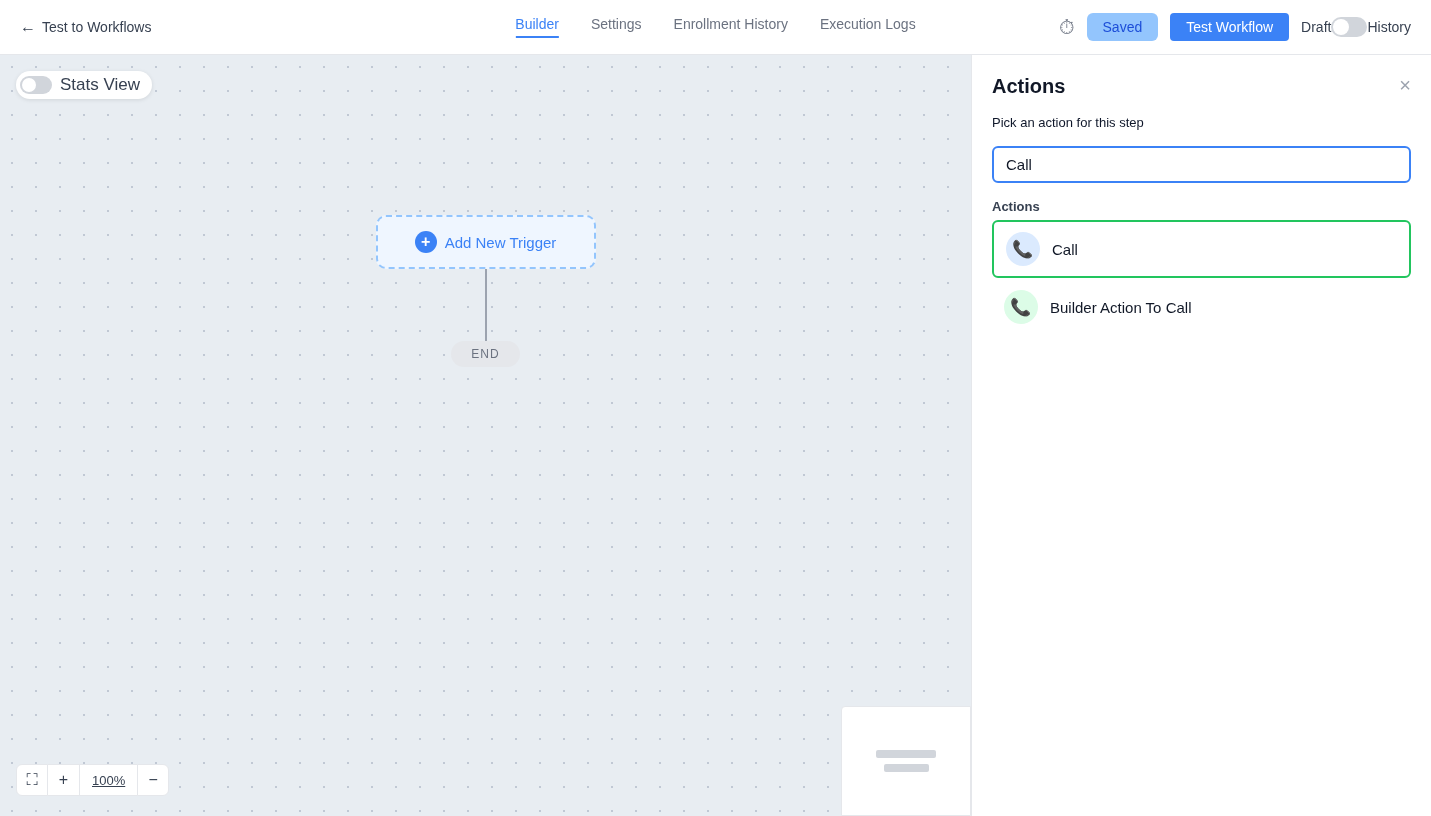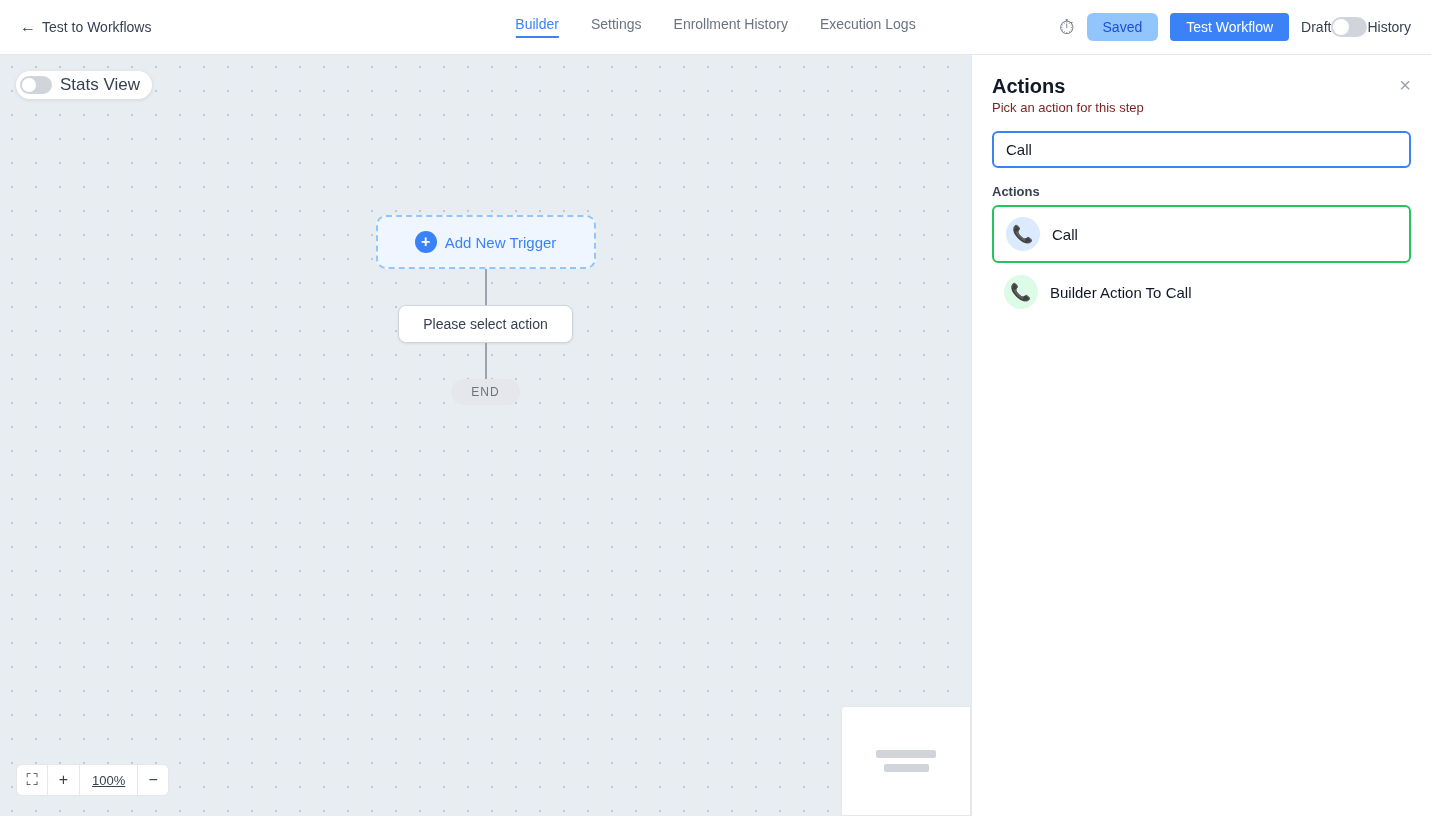--- a/index.html
+++ b/index.html
@@ -298,22 +298,22 @@
       justify-content: space-between;
       padding: 20px 20px 8px 20px;
     }
     .panel-title {
       font-size: 20px;
       font-weight: 600;
       color: #111827;
     }
     .panel-subtitle {
       font-size: 13px;
-      color: #7f1d1d;
-      margin-top: 2px;
+      color: #0f172a;
+      margin-top: 17px;
     }
     .close-btn {
       font-size: 20px;
       color: #9ca3af;
       cursor: pointer;
       line-height: 1;
       background: none;
       border: none;
     }
     .search-input-wrap {
@@ -407,23 +407,20 @@
       </div>
       <span>Stats View</span>
     </div>
 
     <div class="workflow-canvas">
       <div class="trigger-node">
         <div class="trigger-plus">+</div>
         <span>Add New Trigger</span>
       </div>
       <div class="connector-line"></div>
-      <div class="action-node">
-        <span>Please select action</span>
-      </div>
       <div class="connector-line"></div>
       <div class="end-node">
         <span>END</span>
       </div>
     </div>
 
     <div class="canvas-controls">
       <button class="canvas-ctrl-btn">⛶</button>
       <button class="canvas-ctrl-btn" style="border-left:none;">+</button>
       <div class="canvas-ctrl-zoom">100%</div>

